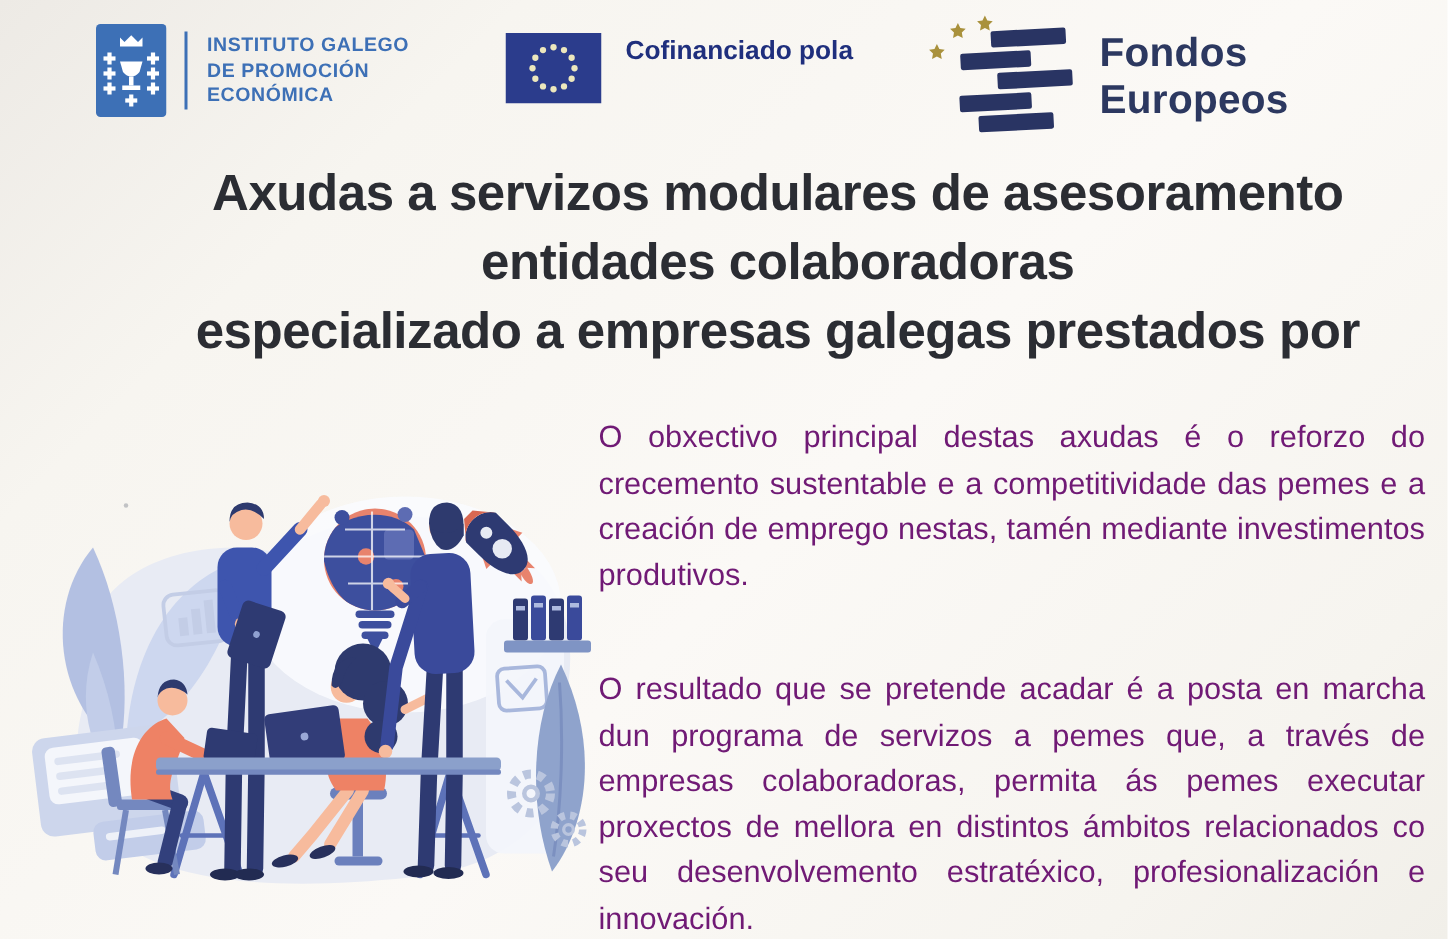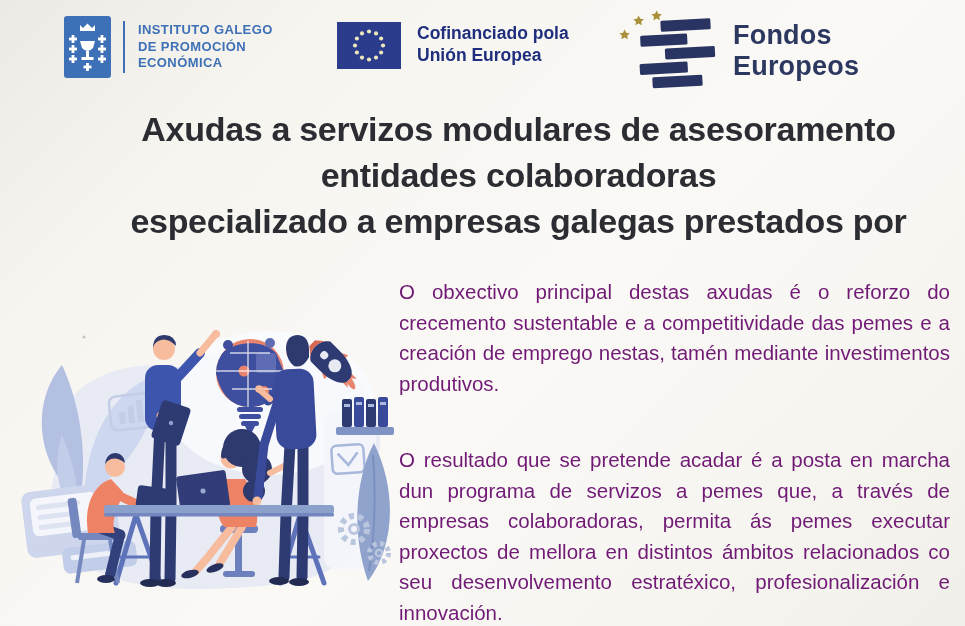--- a/index.html
+++ b/index.html
@@ -90,21 +90,20 @@
         <circle cx="32" cy="37.5" r="2.1"></circle>
         <circle cx="25" cy="35.6" r="2.1"></circle>
         <circle cx="19.9" cy="30.5" r="2.1"></circle>
         <circle cx="18" cy="23.5" r="2.1"></circle>
         <circle cx="19.9" cy="16.5" r="2.1"></circle>
         <circle cx="25" cy="11.4" r="2.1"></circle>
       </g>
     </svg>
     <div class="eu-text">
       <div>Cofinanciado pola</div>
-      <div>Unión Europea</div>
     </div>
   </div>
 
   <div class="fondos">
     <svg class="fondos-icon" viewBox="0 0 104 86">
       <g fill="#a9913c">
         <path d="M24,6 l1.8,3.6 4,.6 -2.9,2.8 .7,4 -3.6,-1.9 -3.6,1.9 .7,-4 -2.9,-2.8 4,-.6 Z" transform="translate(0,2) scale(0.9)"></path>
         <path d="M24,6 l1.8,3.6 4,.6 -2.9,2.8 .7,4 -3.6,-1.9 -3.6,1.9 .7,-4 -2.9,-2.8 4,-.6 Z" transform="translate(18,-3) scale(0.9)"></path>
         <path d="M24,6 l1.8,3.6 4,.6 -2.9,2.8 .7,4 -3.6,-1.9 -3.6,1.9 .7,-4 -2.9,-2.8 4,-.6 Z" transform="translate(-14,16) scale(0.9)"></path>
       </g>

